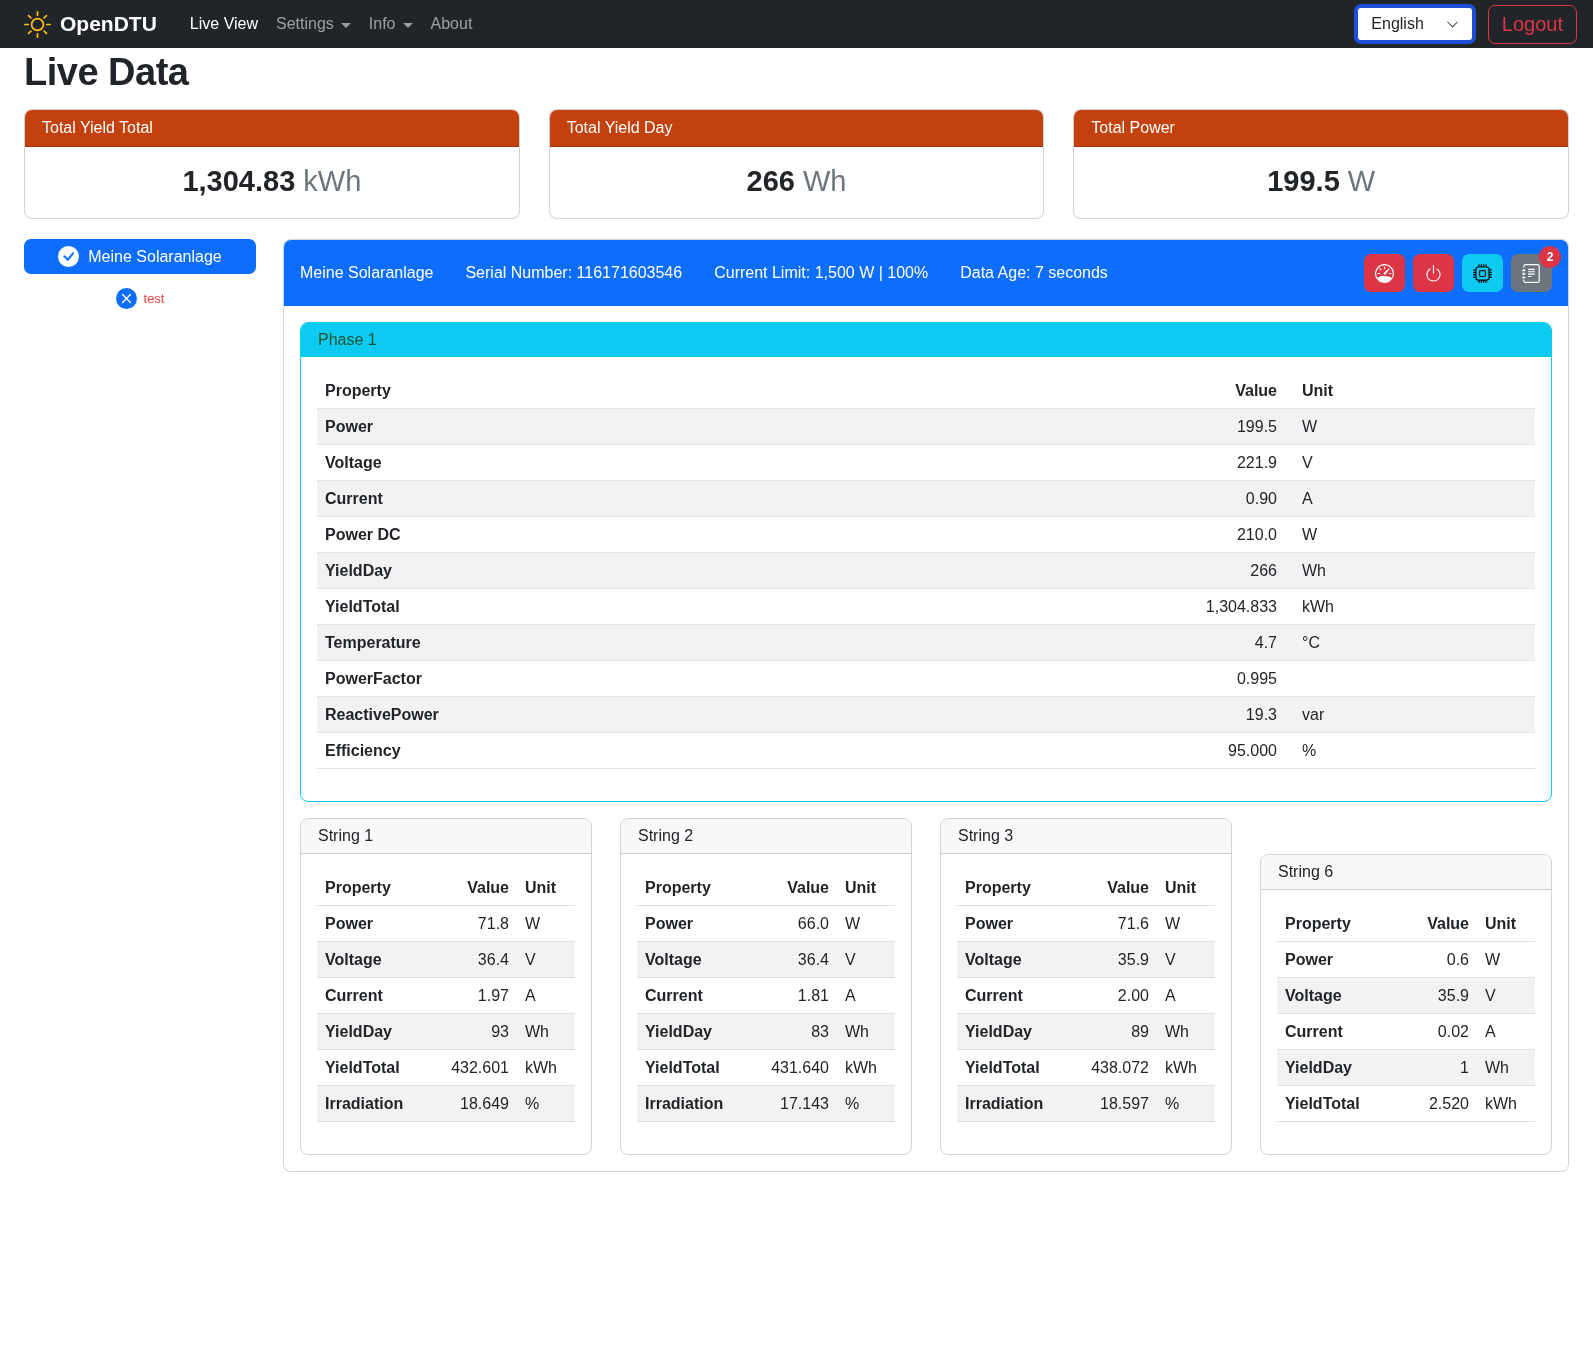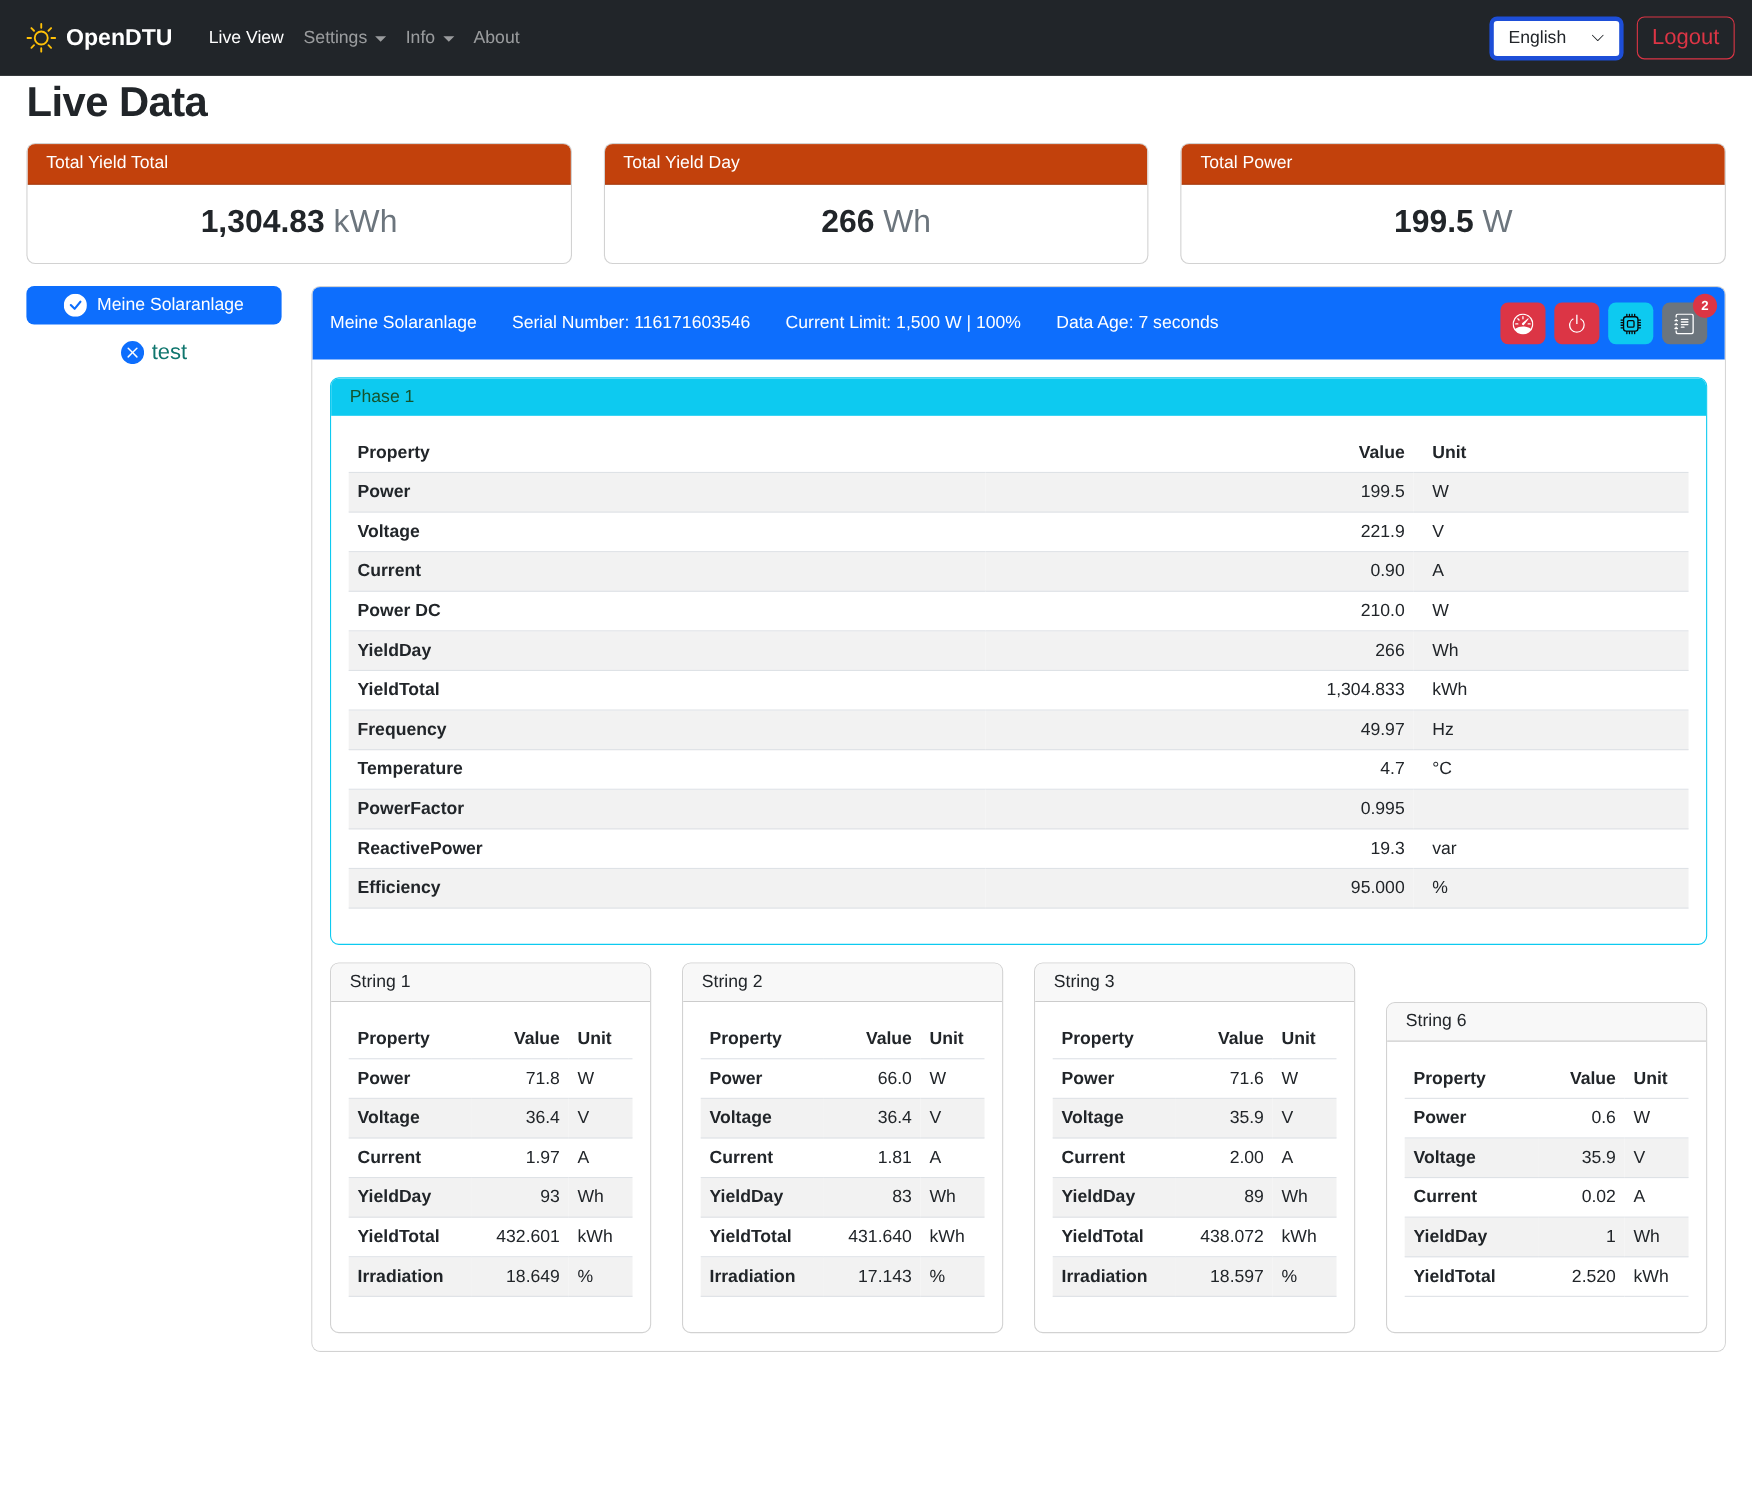--- a/index.html
+++ b/index.html
@@ -5,21 +5,21 @@
   * { box-sizing: border-box; }
   html,body { margin:0; padding:0; background:#fff; }
   body {
     width:1593px; min-height:1359px;
     font-family:"Liberation Sans","DejaVu Sans",sans-serif;
     color:#212529; font-size:16px;
   }
 
   
   .navbar {
-    height:69px; background:#212529; display:flex; 
+    height:48px; background:#212529; display:flex; 
     padding:0 16px 0 24px;
   }
   .brand { display:flex; align-items:center; gap:9px; color:#fff; font-size:21px; font-weight:600; margin-right:24px; }
   .nav-link {
     color:rgba(255,255,255,0.55); text-decoration:none; font-size:16px;
     padding:8px 9px; display:inline-flex; align-items:center; cursor:pointer;
   }
   .nav-link.active { color:#fff; }
   .caret {
     display:inline-block; margin-left:7px; margin-top:2px;
@@ -50,21 +50,21 @@
 
   
   .main-row { display:flex; gap:27px; margin-top:20px; align-items:flex-start; padding-bottom:16px; }
   .sidebar { width:232px; flex:none; }
   .inv-select-btn {
     width:100%; background:#0d6efd; color:#fff; border:none; border-radius:7px;
     padding:7px 12px; font-size:16px; font-family:inherit; display:flex; align-items:center;
     justify-content:center; gap:9px; cursor:pointer;
   }
   .test-row { margin-top:14px; display:flex; align-items:center; justify-content:center; gap:7px;
-    color:#0f766e; font-size:20px; cursor:pointer; text-decoration:none; }
+    color:#ef4444; font-size:13px; cursor:pointer; text-decoration:none; }
 
   .main-card { flex:1; border:1px solid rgba(0,0,0,0.175); border-radius:8px; overflow:hidden; background:#fff; }
   .inv-header { background:#0d6efd; color:#fff; padding:14px 16px; display:flex; align-items:center; gap:32px; }
   .inv-header .grow { flex:1; }
   .icon-btns { display:flex; gap:8px; }
   .icon-btn {
     width:41px; height:38px; border:none; border-radius:7px; display:flex; align-items:center;
     justify-content:center; cursor:pointer; position:relative; flex:none;
   }
   .icon-btn.danger { background:#dc3545; color:#fff; }
@@ -264,25 +264,20 @@
                     <th class="prop">YieldDay</th>
                     <td class="val">266</td>
                     <td class="unit">Wh</td>
                   </tr>
                   <tr>
                     <th class="prop">YieldTotal</th>
                     <td class="val">1,304.833</td>
                     <td class="unit">kWh</td>
                   </tr>
                   <tr>
-                    <th class="prop">Frequency</th>
-                    <td class="val">49.97</td>
-                    <td class="unit">Hz</td>
-                  </tr>
-                  <tr>
                     <th class="prop">Temperature</th>
                     <td class="val">4.7</td>
                     <td class="unit">°C</td>
                   </tr>
                   <tr>
                     <th class="prop">PowerFactor</th>
                     <td class="val">0.995</td>
                     <td class="unit"></td>
                   </tr>
                   <tr>

